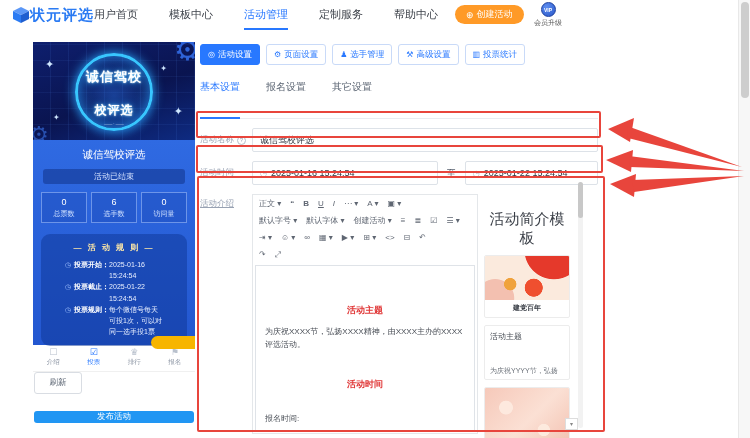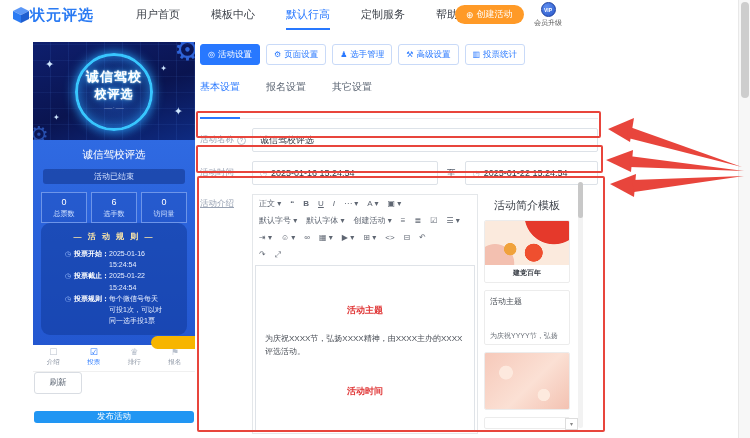--- a/index.html
+++ b/index.html
@@ -5,21 +5,21 @@
   * { margin:0; padding:0; box-sizing:border-box; }
   html,body { width:750px; height:438px; }
   body {
     position:relative; background:#fff; overflow:hidden;
     font-family:"Liberation Sans","DejaVu Sans",sans-serif; color:#333;
   }
   
   .navbar { position:absolute; top:0; left:0; width:738px; height:30px; background:#fff; display:flex; align-items:center; }
   .logo { display:flex; align-items:center; margin-left:12px; }
   .logo-text { font-size:15px; font-weight:bold; color:#2b7bf3; letter-spacing:1px; }
-  .nav-items { display:flex; gap:31px; margin-left:42px; font-size:11px; color:#3a3f47;align-items:flex-end; }
+  .nav-items { display:flex; gap:31px; font-size:11px; color:#3a3f47;align-items:flex-end; }
   .nav-item { cursor:pointer; position:relative; padding-bottom:2px; }
   .nav-item.active { color:#2878ff; }
   .nav-item.active::after { content:""; position:absolute; left:0; right:0; bottom:-6px; height:2px; background:#2878ff; }
   .create-btn { position:absolute; left:455px; top:5px; height:19px; padding:0 11px; background:#ff9a27; border:none; border-radius:10px; color:#fff; font-size:9px; display:flex; align-items:center; gap:3px; cursor:pointer; }
   .vip { position:absolute; left:531px; top:2px; width:34px; text-align:center; cursor:pointer; }
   .vip-circle { width:15px; height:15px; margin:0 auto; border-radius:50%; background:radial-gradient(circle at 35% 30%,#5d8df0,#2a58c9); color:#fff; font-size:5px; font-weight:bold; line-height:15px; border:1px solid #1c3f9e; }
   .vip-label { font-size:7px; color:#555; margin-top:1px; }
 
   
   .phone { position:absolute; left:33px; top:42px; width:162px; }
@@ -27,35 +27,35 @@
     background:
       radial-gradient(circle at 50% 55%, rgba(46,130,255,.40), rgba(10,20,80,0) 46%),
       repeating-linear-gradient(90deg, transparent 0 17px, rgba(90,150,255,.10) 17px 18px),
       repeating-linear-gradient(0deg, transparent 0 15px, rgba(90,150,255,.08) 15px 16px),
       linear-gradient(160deg,#0e1f6e,#0a1450 55%,#0e2b82); }
   .ring { position:absolute; left:42px; top:11px; width:78px; height:78px; border:3px solid #38c6ff; border-radius:50%;
     box-shadow:0 0 12px #2aa9ff, inset 0 0 14px rgba(42,160,255,.8); }
   .poster-text { position:absolute; left:0; top:26px; width:100%; text-align:center; color:#fff;
     text-shadow:0 0 6px #2fb5ff,0 0 2px #fff; font-weight:bold; }
   .poster-line1 { font-size:13px; letter-spacing:1px; }
-  .poster-line2 { font-size:12px; letter-spacing:1px; }
+  .poster-line2 { font-size:12px; letter-spacing:1px;margin-top:16px; }
   .poster-div { font-size:4px; color:rgba(255,255,255,.55); text-shadow:none; margin-top:2px; }
   .gear-tr { position:absolute; right:-6px; top:-10px; font-size:30px; color:#2e63d8; }
   .gear-bl { position:absolute; left:-4px; bottom:-8px; font-size:22px; color:#274fae; }
   .sp { position:absolute; color:#cfe7ff; }
   .sp1{ left:12px; top:16px; font-size:11px;} .sp2{ right:28px; top:22px; font-size:8px;}
   .sp3{ left:20px; bottom:18px; font-size:8px;} .s4{ right:12px; bottom:22px; font-size:11px;}
   .phone-body { position:relative; height:205px; background:linear-gradient(180deg,#2f6ae2,#2357d0); padding:8px 8px 0; }
   .act-title { text-align:center; color:#fff; font-size:10.5px; margin-bottom:7px; }
   .status-banner { height:15px; margin:0 2px 8px; background:rgba(10,40,120,.45); border-radius:3px; color:#d5e2ff; font-size:8px; line-height:15px; text-align:center; }
   .stats { display:flex; gap:4px; }
   .stat { flex:1; border:1px solid rgba(170,198,255,.55); background:rgba(22,64,168,.28); padding:4px 0 3px; text-align:center; }
   .stat-v { color:#fff; font-size:9px; }
   .stat-l { color:#cfe0ff; font-size:7px; margin-top:2px; }
-  .rules { margin-top:0; background:rgba(13,53,150,.5); border-radius:9px; padding:8px 24px 9px; }
+  .rules { margin-top:11px; background:rgba(13,53,150,.5); border-radius:9px; padding:8px 24px 9px; }
   .rules-title { text-align:center; color:#ffe9a8; font-size:8px; font-weight:bold; letter-spacing:2px; margin-bottom:6px; }
   .rule { display:flex; font-size:7px; color:#e8efff; line-height:1.6; }
   .rule .clk { color:#9fc0ff; margin-right:3px; }
   .rule b { color:#fff; font-weight:bold; white-space:nowrap; }
   .float-tag { position:absolute; right:0; bottom:-4px; width:44px; height:13px; background:#f7b500; border-radius:7px 0 0 7px; }
   .phone-footer { height:27px; background:#fff; display:flex; border-bottom:1px solid #f0f0f0; }
   .ptab { flex:1; text-align:center; padding-top:3px; cursor:pointer; color:#b9c1cd; }
   .ptab .pi { font-size:9px; line-height:9px; }
   .ptab .pl { font-size:6.5px; color:#8a93a2; margin-top:1px; }
   .ptab.active, .ptab.active .pl { color:#2878ff; }
@@ -90,27 +90,27 @@
   .flabel.top { padding-top:4px;text-decoration:underline; }
 
   
   .editor { width:226px; border:1px solid #e4e7ea; background:#fff; flex:none; }
   .etb { display:flex; align-items:center; flex-wrap:wrap; padding:2px 6px; min-height:17px; column-gap:9px; font-size:8px; color:#5f6672; }
   .etb span { cursor:pointer; white-space:nowrap; }
   .econtent { margin:2px; border:1px solid #dfe3e8; height:166px; overflow:hidden; padding:4px 9px; font-size:8px; color:#4a4f57; }
   .ehead { color:#e03636; font-weight:bold; font-size:9px; text-align:center; }
   .eh1 { margin-top:34px; }
   .eh2 { margin-top:26px; }
-  .epara { line-height:1.6; margin-top:16px; }
+  .epara { line-height:1.6; margin-top:9px; }
   .ep2 { margin-top:22px; }
   .wordcount { width:58px; height:11px; border:1px solid #d8dce2; margin:6px 0 0 2px; background:#fff; }
 
   
   .tpanel { width:86px; margin-left:6px; flex:none; height:256px; overflow:hidden; }
-  .tp-title { font-size:11px; color:#3a3f47; text-align:center; margin:4px 0 7px; }
+  .tp-title { font-size:15px; color:#3a3f47; text-align:center; margin:16px 0 7px; }
   .tcard { background:#fff; border:1px solid #ececec; border-radius:2px; margin-bottom:7px; overflow:hidden; cursor:pointer; }
   .timg1 { height:44px; background-color:#fbeadd;
     background-image:
       radial-gradient(circle at 82% -14%, #e5392b 34%, transparent 35%),
       radial-gradient(circle at 58% 72%, #ef4f2f 15%, transparent 16%),
       radial-gradient(circle at 30% 64%, #f0a23c 9%, transparent 10%),
       radial-gradient(circle at 12% 96%, #f3c0b0 22%, transparent 23%); }
   .tcap { font-size:7px; font-weight:bold; color:#3a3f47; text-align:center; padding:3px 0 4px; }
   .tcard2 { height:55px; padding:5px 5px 3px; display:flex; flex-direction:column; justify-content:space-between; }
   .tc2-title { font-size:8px; color:#474c54; }
@@ -143,21 +143,21 @@
     <svg width="18" height="18" viewBox="0 0 18 18">
       <polygon points="9,1 17,5 9,9 1,5" fill="#5b97f7"></polygon>
       <polygon points="1,5 9,9 9,17 1,13" fill="#2b7bf3"></polygon>
       <polygon points="17,5 9,9 9,17 17,13" fill="#1f5fd0"></polygon>
     </svg>
     <span class="logo-text">状元评选</span>
   </div>
   <div class="nav-items">
     <span class="nav-item">用户首页</span>
     <span class="nav-item">模板中心</span>
-    <span class="nav-item active">默认行高</span>
+    <span class="nav-item active">活动管理</span>
     <span class="nav-item">定制服务</span>
     <span class="nav-item">帮助中心</span>
   </div>
   <button class="create-btn">
     <span>⊕</span>
     <span>创建活动</span>
   </button>
   <div class="vip">
     <div class="vip-circle">VIP</div>
     <div class="vip-label">会员升级</div>
@@ -334,20 +334,21 @@
           <span>↶</span>
         </div>
         <div class="etb">
           <span>↷</span>
           <span>⤢</span>
         </div>
         <div class="econtent">
           <div class="ehead eh1">活动主题</div>
           <div class="epara">为庆祝XXXX节，弘扬XXXX精神，由XXXX主办的XXXX评选活动。</div>
           <div class="ehead eh2">活动时间</div>
+          <div class="epara ep2">报名时间:</div>
 
         </div>
       </div>
       <div class="wordcount"></div>
     </div>
 
     <div class="tpanel">
       <div class="tp-title">活动简介模板</div>
       <div class="tcard">
         <div class="timg1"></div>

